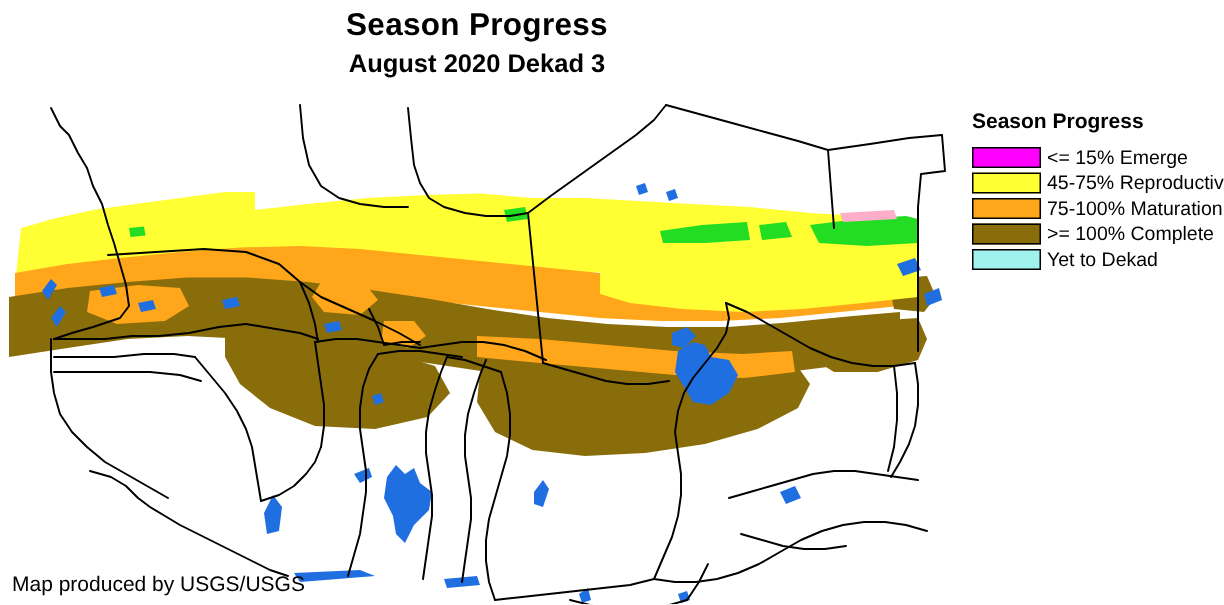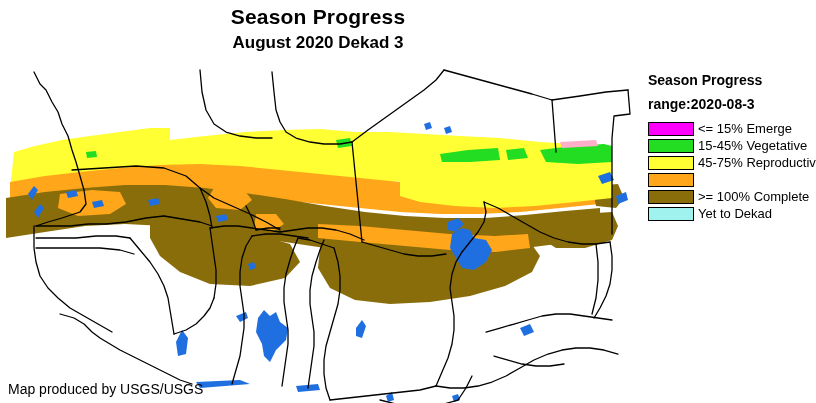--- a/index.html
+++ b/index.html
@@ -219,36 +219,32 @@
         <path d="M 380,334 L 396,338 L 412,340 L 428,340 L 444,338 L 458,334"></path>
         <path d="M 458,334 L 466,322 L 472,310"></path>
       </g>
 
     </g>
   </svg>
 </div>
 
 <div id="legend">
   <div id="legend-title">Season Progress</div>
-  <div id="legend-range">range:2020-08-3</div>
   <div id="legend-items">
       <div class="legend-row">
         <div class="swatch" style="background: rgb(255, 0, 255);"></div>
         <div class="legend-label">&lt;= 15% Emerge</div>
       </div>
       <div class="legend-row">
-        <div class="swatch" style="background: rgb(34, 221, 34);"></div>
-        <div class="legend-label">15-45% Vegetative</div>
-      </div>
-      <div class="legend-row">
         <div class="swatch" style="background: rgb(255, 255, 51);"></div>
         <div class="legend-label">45-75% Reproductive</div>
       </div>
       <div class="legend-row">
         <div class="swatch" style="background: rgb(255, 166, 26);"></div>
+        <div class="legend-label">75-100% Maturation</div>
       </div>
       <div class="legend-row">
         <div class="swatch" style="background: rgb(138, 109, 11);"></div>
         <div class="legend-label">&gt;= 100% Complete</div>
       </div>
       <div class="legend-row">
         <div class="swatch" style="background: rgb(159, 242, 238);"></div>
         <div class="legend-label">Yet to Dekad</div>
       </div>
     </div>

